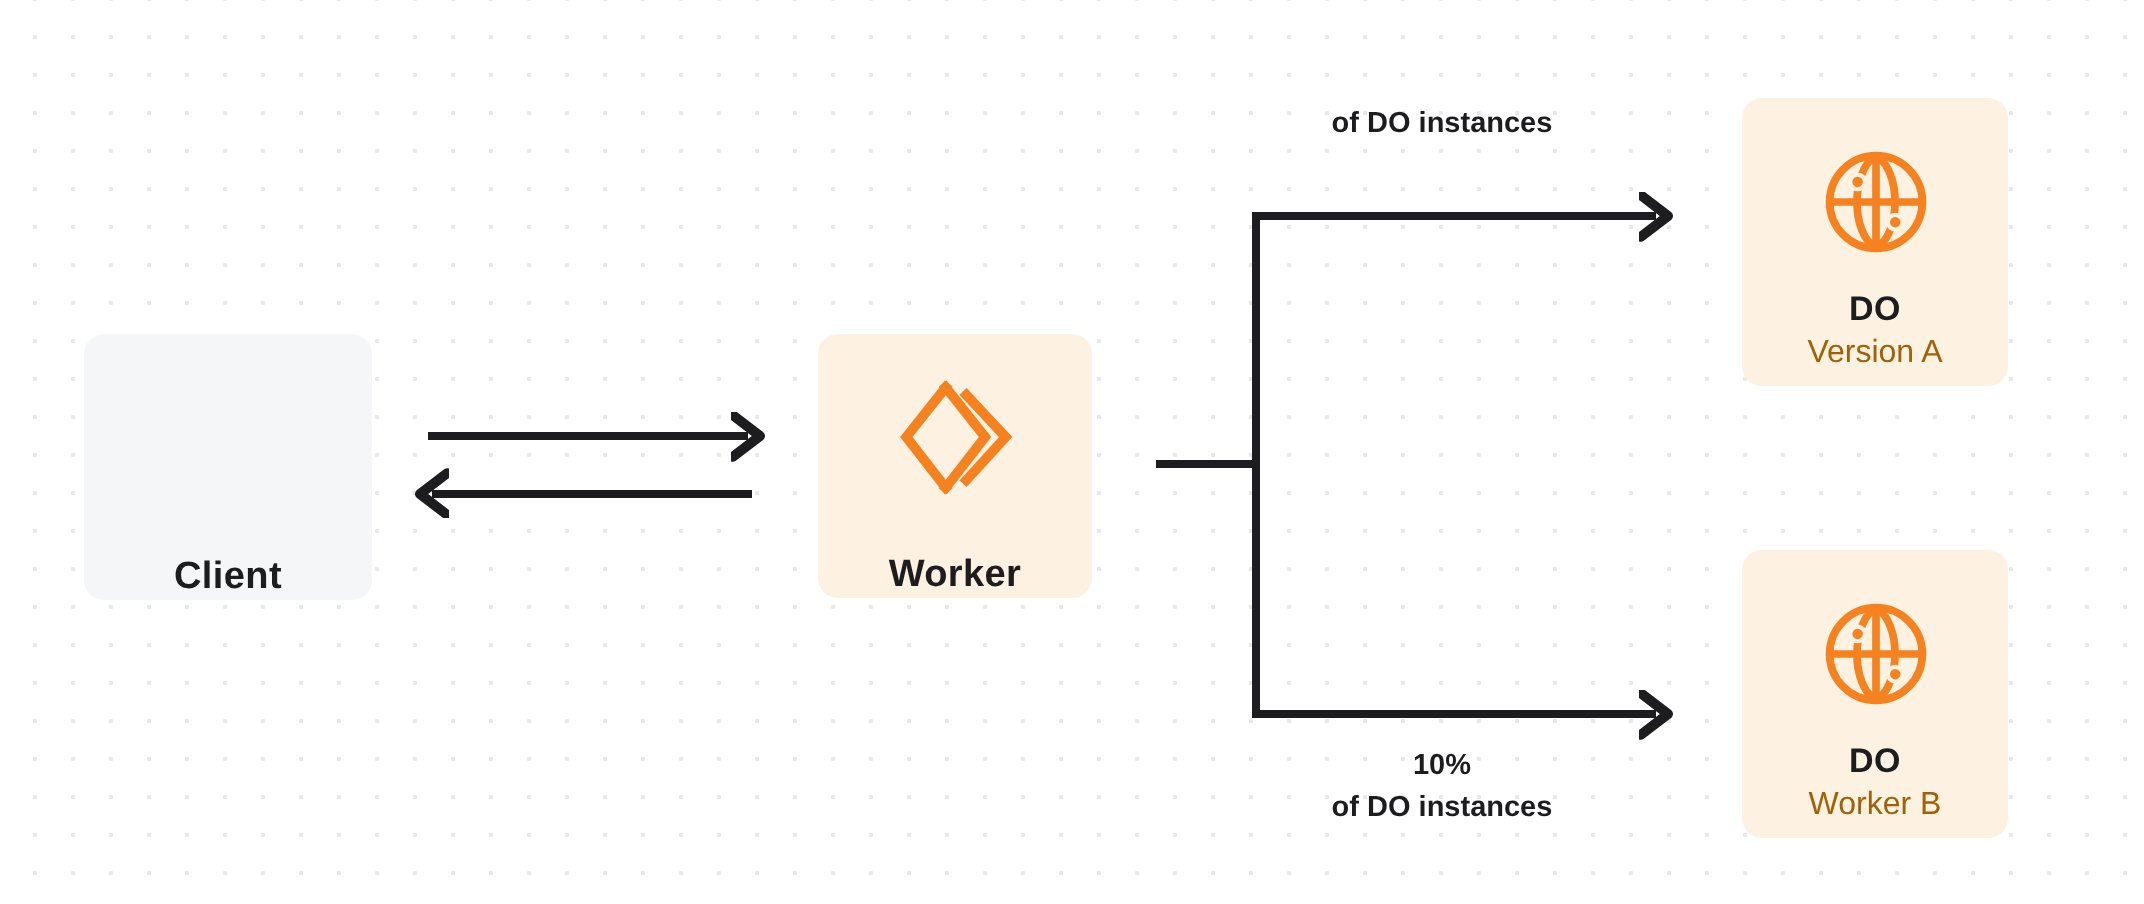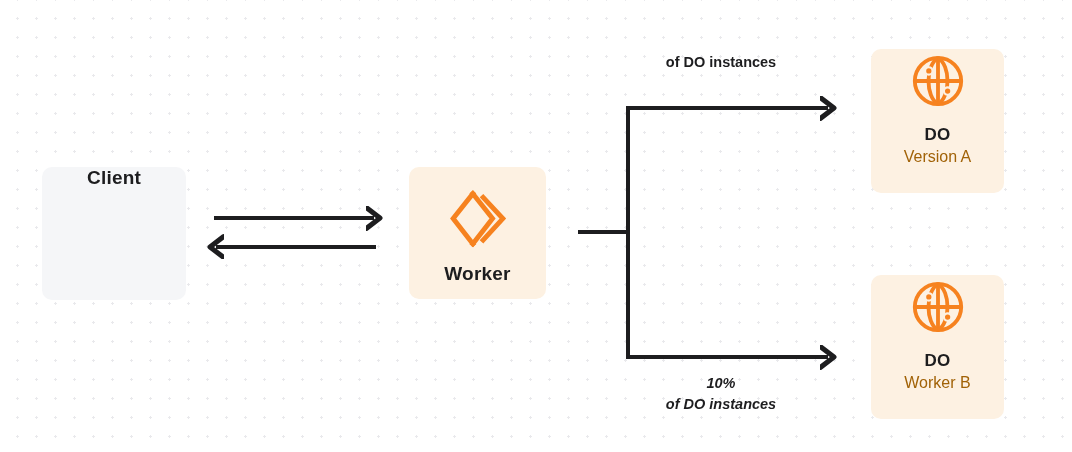--- a/index.html
+++ b/index.html
@@ -20,21 +20,21 @@
     background-image: radial-gradient(#e9e9ec 1.1px, transparent 1.2px);
     background-size: 19px 19px;
     background-position: 8px 9px;
   }
 
   .node {
     position: absolute;
     display: flex;
     flex-direction: column;
     align-items: center;
-    justify-content: flex-start;
+    justify-content: flex-end;
     border-radius: 10px;
   }
 
   
   #client-node {
     left: 42px;
     top: 167px;
     width: 144px;
     height: 133px;
     background: #f5f6f8;
@@ -46,39 +46,39 @@
     letter-spacing: .2px;
   }
 
   
   #worker-node {
     left: 409px;
     top: 167px;
     width: 137px;
     height: 132px;
     background: #fdf1e2;
-    justify-content: flex-start;
+    justify-content: space-between;
     padding-top: 22px;
   }
   .worker-icon { width: 60px; height: 60px; display: block; }
   .worker-label {
     font-size: 19px;
     font-weight: bold;
     color: #1d1d1f;
     margin-top: 14px;
     letter-spacing: .2px;
   }
 
   
   .do-node {
     width: 133px;
     height: 144px;
     background: #fdf1e2;
     justify-content: flex-start;
-    padding-top: 4px;
+    padding-top: 24px;
   }
   #do-node-a { left: 871px; top: 49px; }
   #do-node-b { left: 871px; top: 275px; }
   .do-icon { width: 56px; height: 56px; display: block; }
   .do-title {
     font-size: 17px;
     font-weight: bold;
     color: #1d1d1f;
     margin-top: 16px;
     letter-spacing: .3px;
@@ -104,21 +104,21 @@
   .edge-label {
     position: absolute;
     text-align: center;
     font-size: 14.5px;
     font-weight: bold;
     color: #1d1d1f;
     line-height: 1.45;
     white-space: nowrap;
   }
   #label-top  { left: 627px; top: 52px;  width: 188px; }
-  #label-bottom { left: 627px; top: 373px; width: 188px; font-style: italic; }
+  #label-bottom { left: 627px; top: 373px; width: 188px; }
 </style>
 </head>
 <body>
 
 <div id="canvas">
 
   <svg id="connectors" viewBox="0 0 1072 452" width="1072" height="452" aria-hidden="true">
     <defs>
       <marker id="arrowR" markerWidth="7" markerHeight="7" refX="2.1" refY="3.0" orient="auto" markerUnits="strokeWidth">
         <path d="M0.2,0.4 L3.6,3.0 L0.2,5.6" fill="none" stroke="#1d1d1f" stroke-width="1.25" stroke-linecap="round" stroke-linejoin="round"></path>

